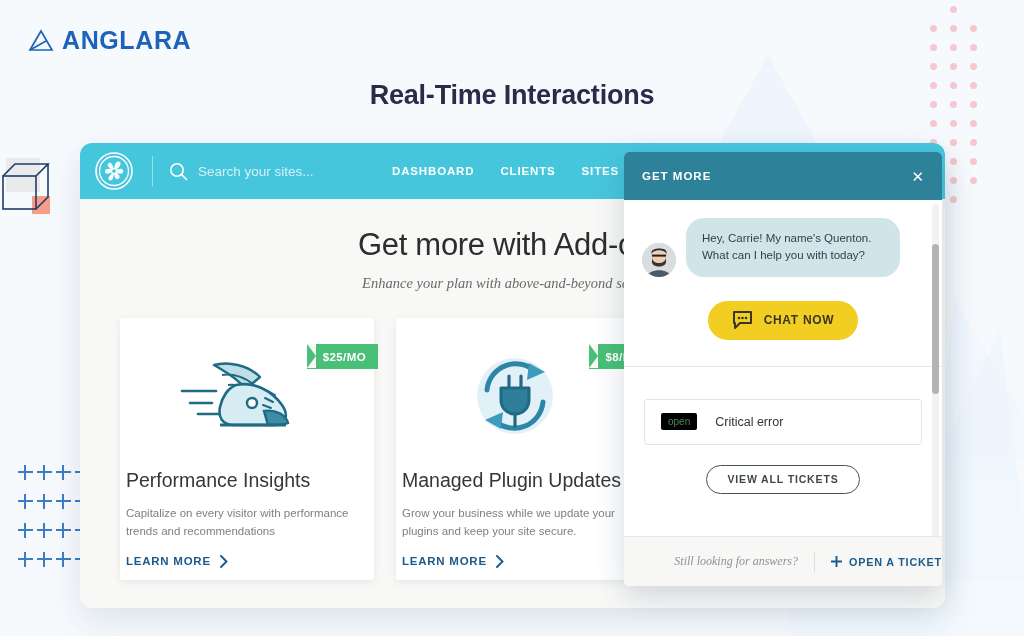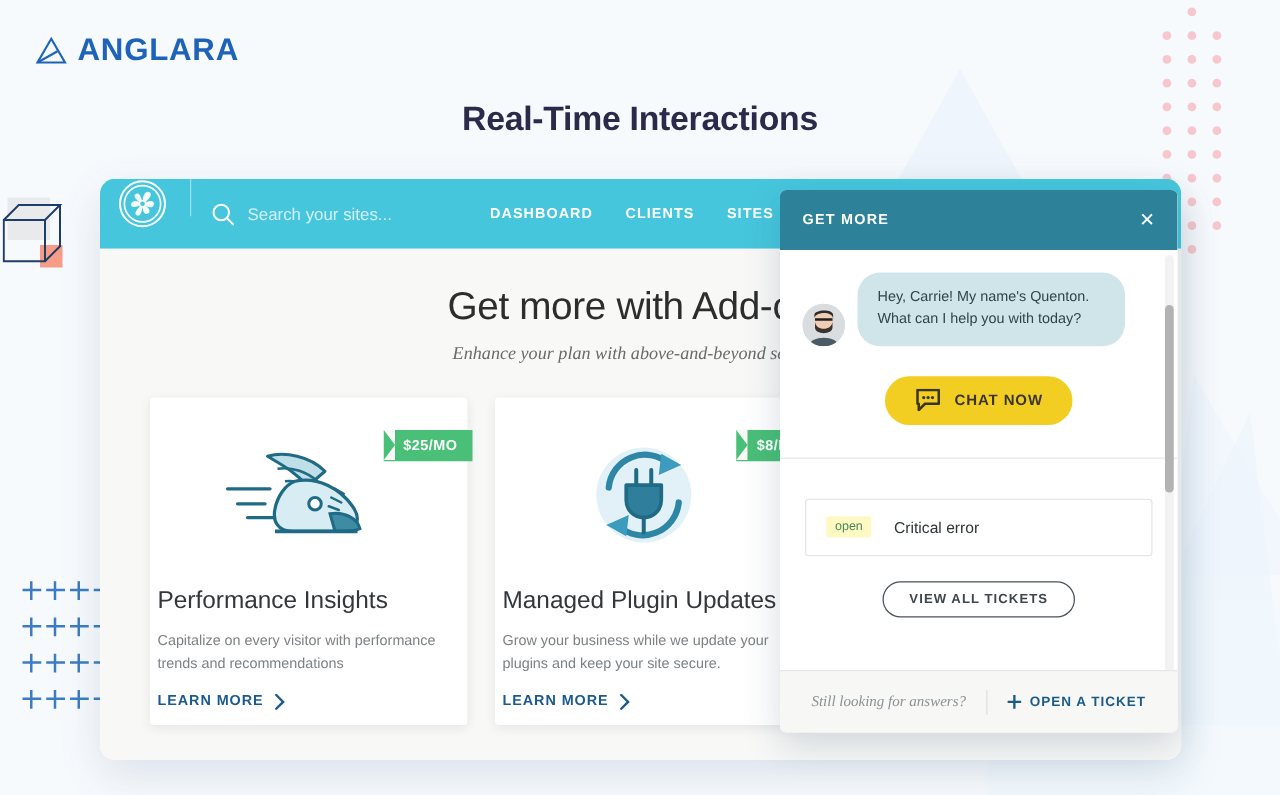--- a/index.html
+++ b/index.html
@@ -50,21 +50,21 @@
   
   #page-title { position: absolute; left: 0; top: 80px; width: 1024px; text-align: center;
                 font-size: 27px; font-weight: 700; color: #2b2a4a; letter-spacing: -.2px; }
 
   
   #app-window { position: absolute; left: 80px; top: 143px; width: 865px; height: 465px;
                 background: #fff; border-radius: 12px; overflow: hidden;
                 box-shadow: 0 12px 34px rgba(40,70,110,.13); }
 
   
-  #app-nav { position: relative; height: 56px; background: #46c6dd; display: flex; 
+  #app-nav { position: relative; height: 56px; background: #46c6dd; display: flex; align-items: center;
              padding-left: 14px; }
   #nav-logo { width: 40px; height: 40px; flex: 0 0 40px; }
   .nav-div { width: 1px; height: 30px; background: rgba(255,255,255,.45); margin: 0 16px 0 18px; }
   #search-wrap { display: flex; align-items: center; gap: 10px; }
   #search-input { border: 0; background: transparent; outline: none; width: 180px;
                   font-family: "Liberation Sans", sans-serif; font-size: 13.5px; color: #eaf8fb; }
   #search-input::placeholder { color: #d4f0f6; }
   #nav-links { display: flex; align-items: center; gap: 26px; margin-left: 14px; }
   .nav-link { color: #fff; font-size: 11.5px; font-weight: 700; letter-spacing: .85px; white-space: nowrap; }
   .caret { display: inline-block; margin-left: 5px; border-left: 4px solid transparent;
@@ -113,29 +113,29 @@
               display: flex; align-items: center; gap: 11px; cursor: pointer;
               font-family: "Liberation Sans", sans-serif; font-size: 12px; font-weight: 700;
               letter-spacing: .7px; color: #3a3526; }
 
   .sec-div { height: 1px; background: #e7e7e7; }
   #tickets { padding: 18px 20px 0 20px; }
   .tickets-h { font-size: 11.5px; font-weight: 700; letter-spacing: .8px; color: #3b4348; }
   .tickets-h span { font-weight: 400; color: #6a7276; }
   #ticket-row { margin-top: 14px; border: 1px solid #e3e6e7; border-radius: 3px; height: 46px;
                 display: flex; align-items: center; padding: 0 16px; gap: 18px; }
-  .badge-open { background: #fef9c3; color: #4a8a5c; font-size: 10px; padding: 3px 7px; border-radius: 2px; }
+  .badge-open { background: #000000; color: #4a8a5c; font-size: 10px; padding: 3px 7px; border-radius: 2px; }
   .ticket-title { font-size: 12.5px; color: #2f3538; }
   #view-all-wrap { display: flex; justify-content: center; margin-top: 20px; padding-bottom: 20px; }
   #view-all { border: 1px solid #4a5257; background: #fff; border-radius: 17px; height: 29px;
               padding: 0 20px; font-family: "Liberation Sans", sans-serif; font-size: 10.5px;
               font-weight: 700; letter-spacing: .85px; color: #3f474c; cursor: pointer; }
 
   #chat-footer { flex: 0 0 50px; height: 50px; background: #f7f7f6; border-top: 1px solid #e7e7e7;
-                 display: flex; align-items: center; justify-content: center; gap: 16px; }
+                 display: flex; align-items: center; justify-content: flex-end; gap: 16px; }
   #chat-footer .q { font-size: 12px; font-style: italic; color: #8b9195;
                     font-family: "Liberation Serif", serif; }
   #chat-footer .vsep { width: 1px; height: 20px; background: #dcdfe1; }
   #open-ticket { font-size: 10.8px; font-weight: 700; letter-spacing: .8px; color: #1c5b88;
                  display: flex; align-items: center; gap: 7px; cursor: pointer; }
 
   #chat-scrollbar { position: absolute; right: 3px; top: 4px; width: 7px; height: 386px;
                     background: #f2f2f2; border-radius: 4px; }
   #chat-thumb { position: absolute; left: 0; top: 40px; width: 7px; height: 150px;
                 background: #b3b3b3; border-radius: 4px; }

